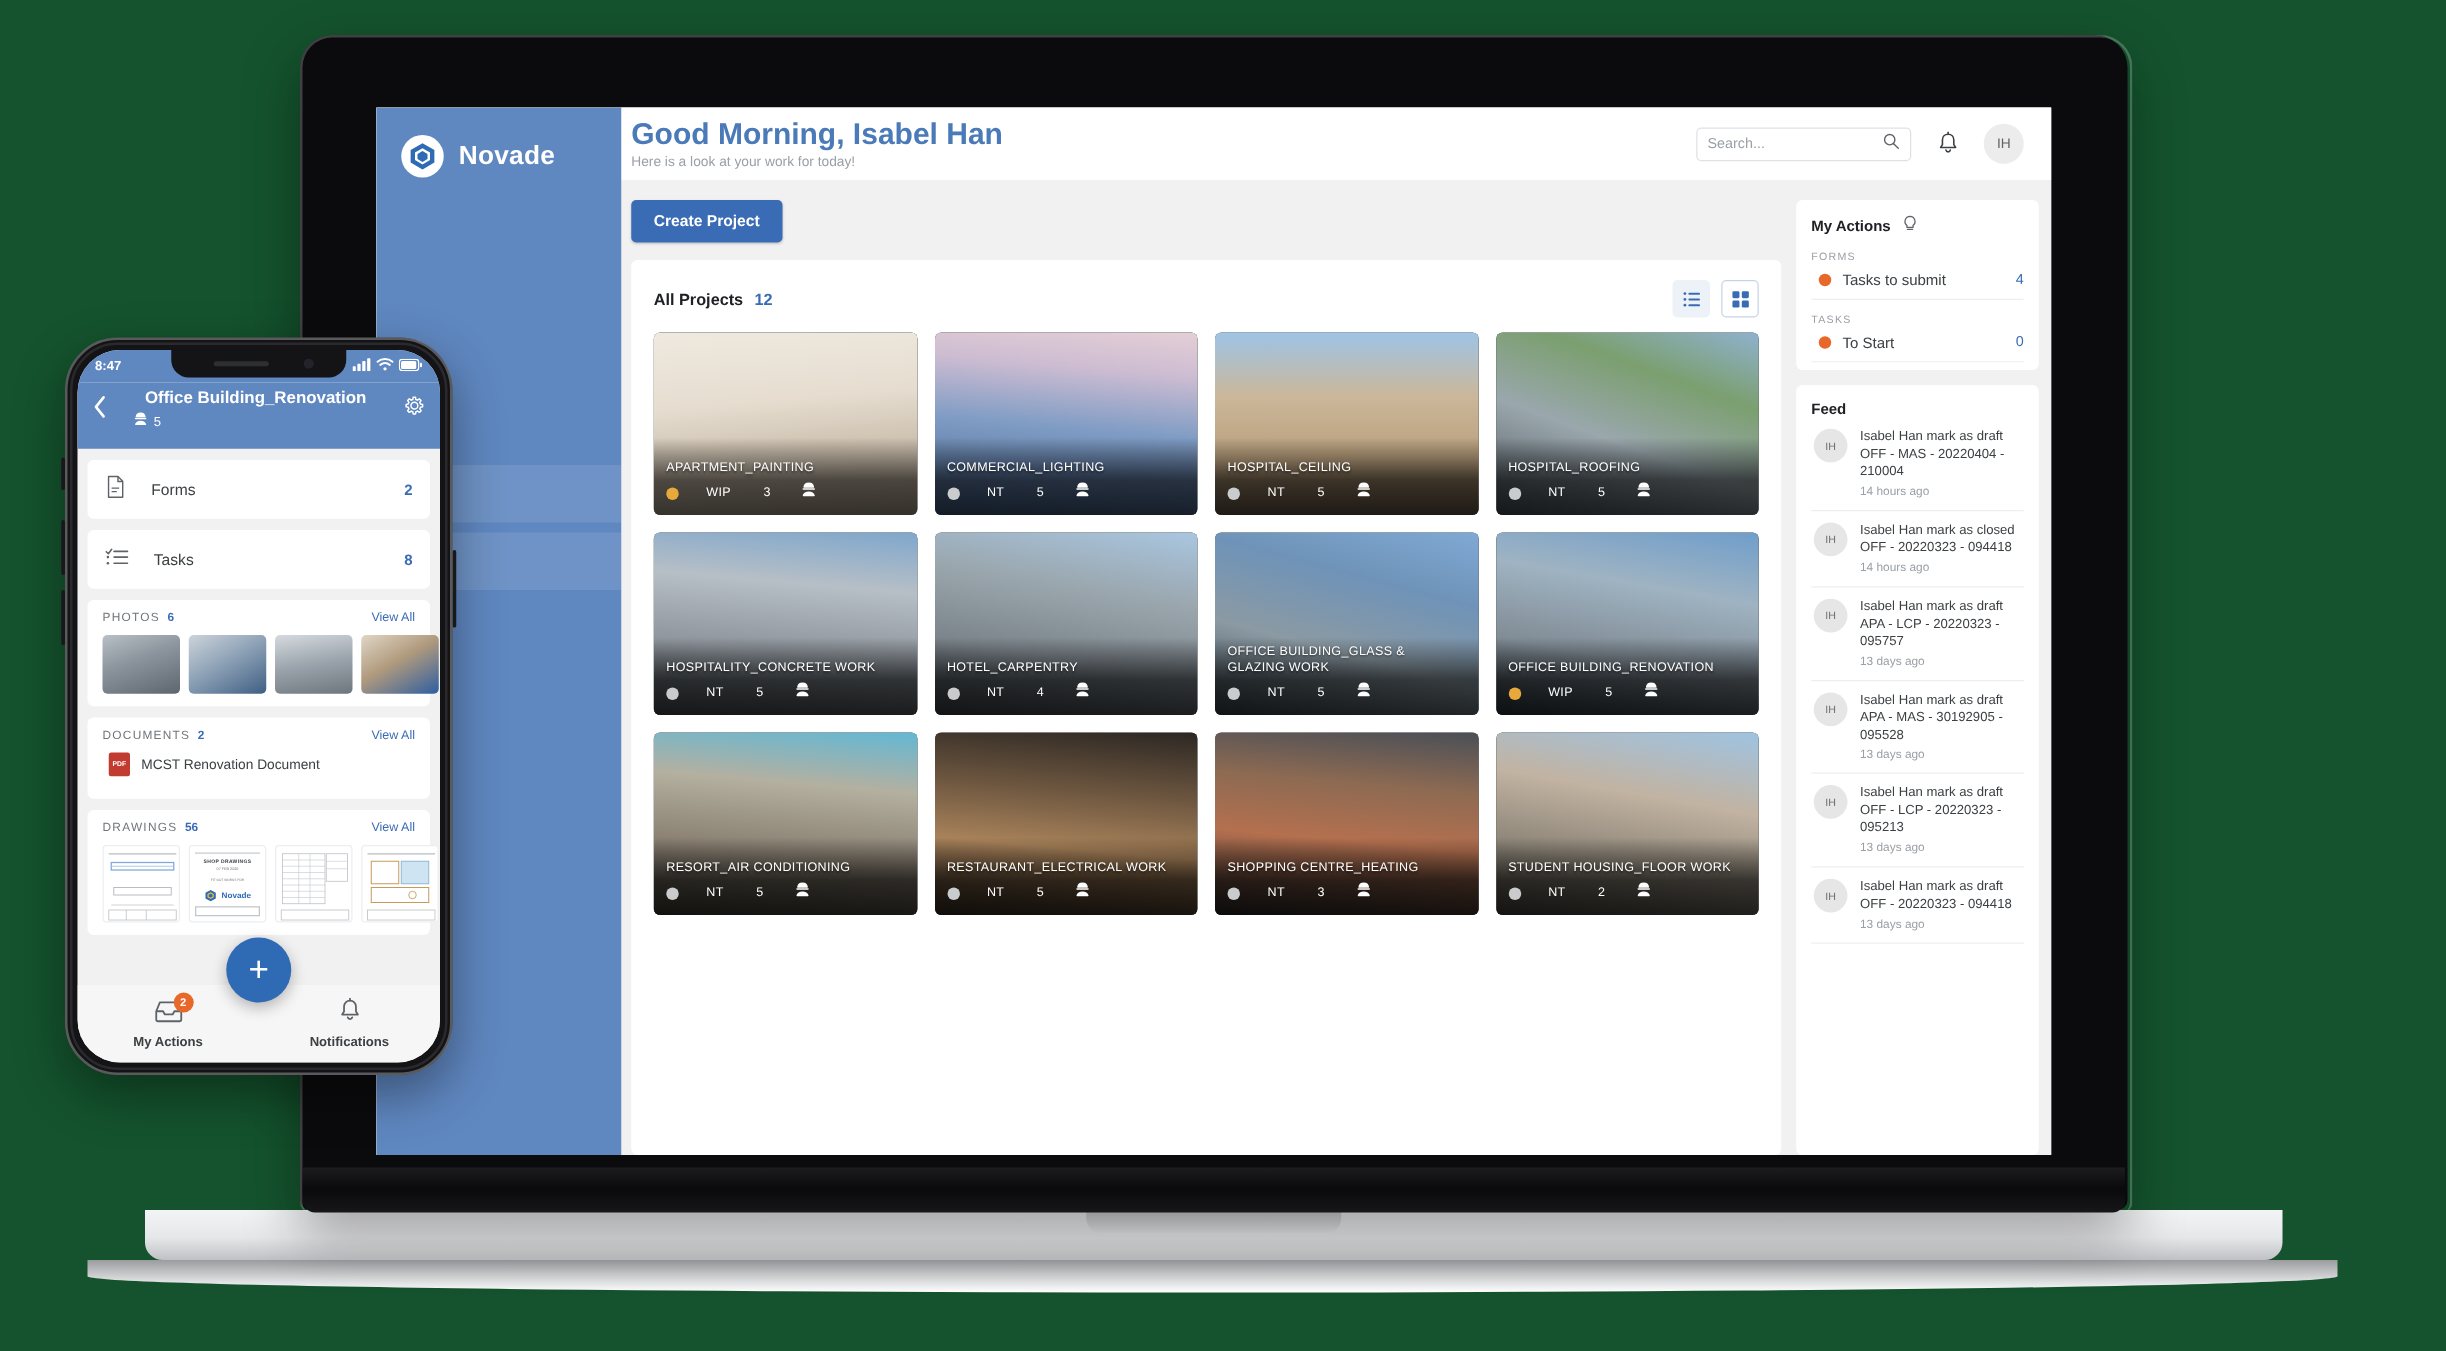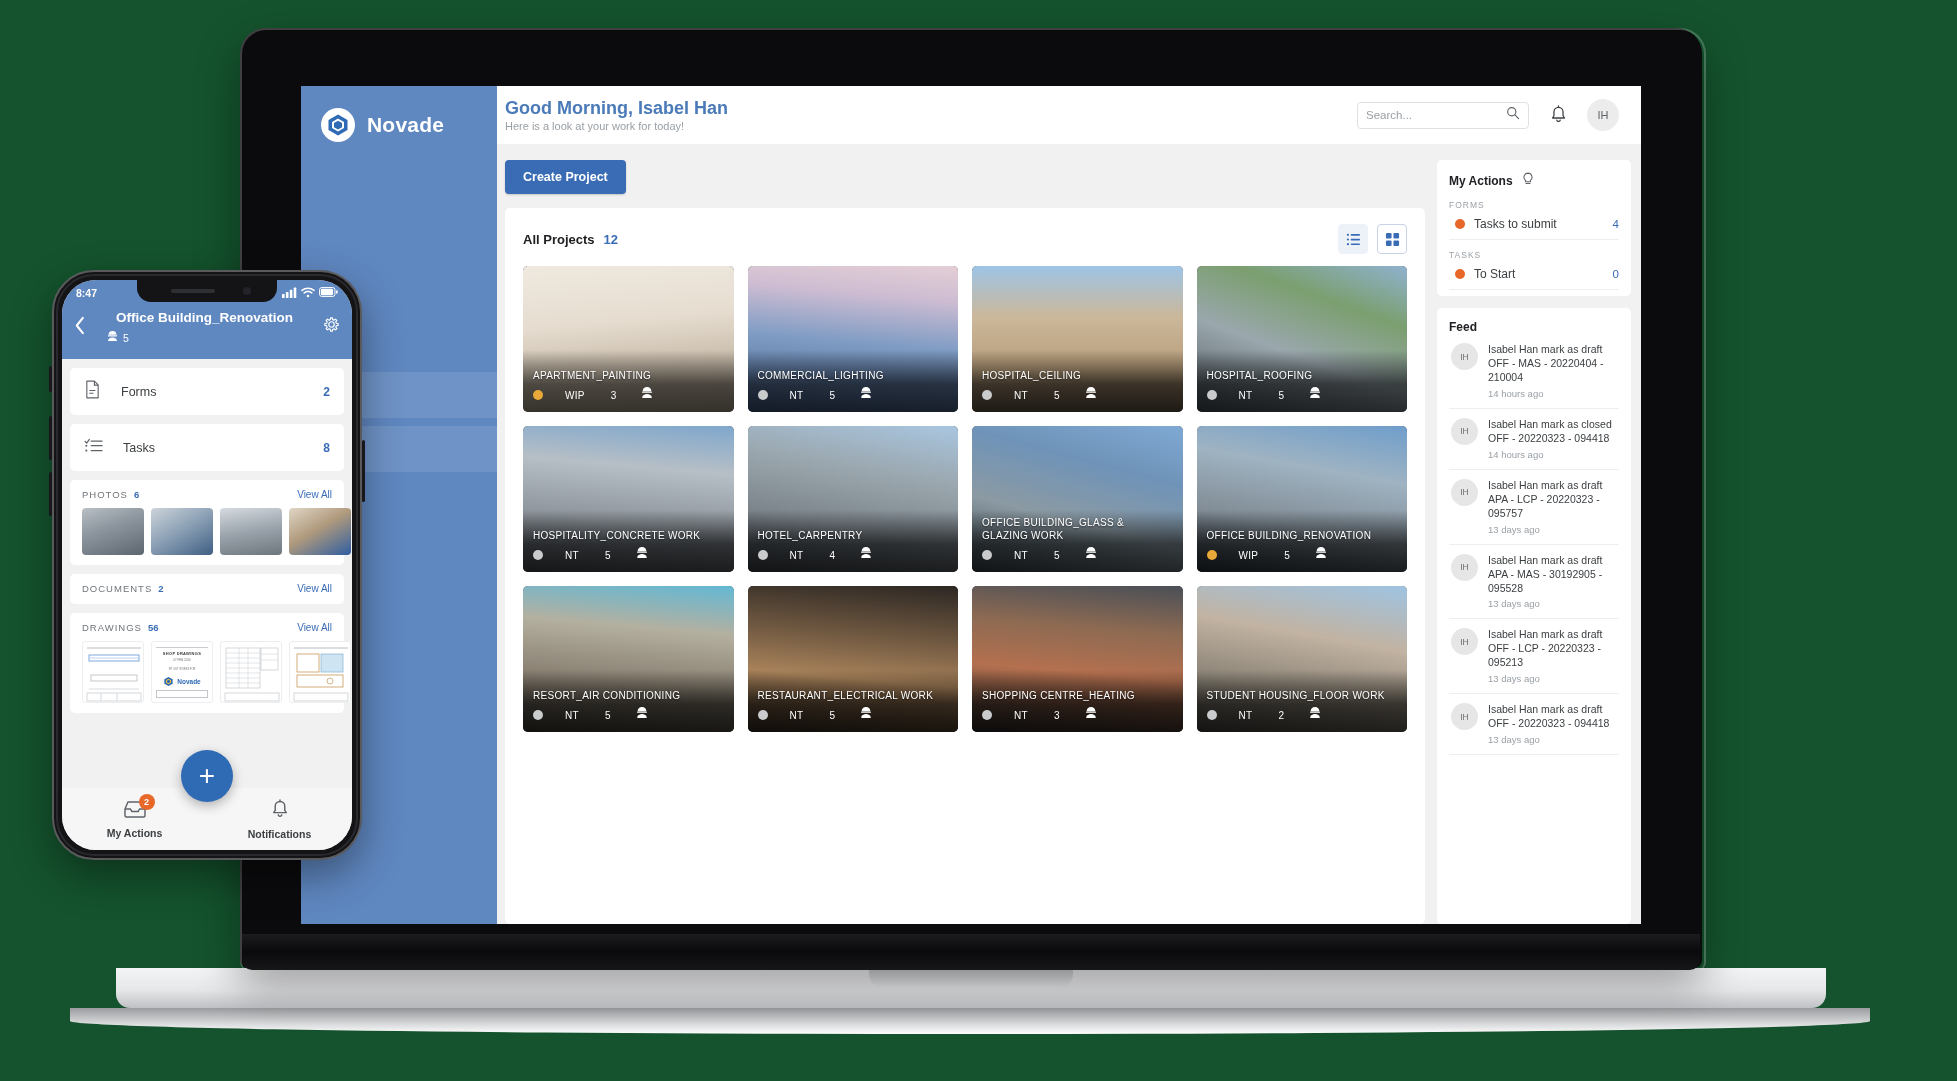--- a/index.html
+++ b/index.html
@@ -60,21 +60,21 @@
   .brand-logo svg { position:absolute; left:5px; top:5px; }
   .brand-name { color:#fff; font-size:21px; font-weight:bold; letter-spacing:.2px; }
   .sidebar-band { position:absolute; left:0; width:196px; background:rgba(255,255,255,.10); }
 
   .app-main { flex:1; display:flex; flex-direction:column; min-width:0; background:#f1f1f1; }
   .topbar {
     height:58px; background:#ffffff; display:flex; align-items:center;
     padding:0 22px 0 8px; flex:0 0 58px;
   }
   .greeting { flex:1; }
-  .greet-title { color:#4a7ab8; font-size:18px; font-weight:bold; line-height:1.15; }
+  .greet-title { color:#4a7ab8; font-size:24px; font-weight:bold; line-height:1.15; }
   .greet-sub { color:#9aa0a6; font-size:11px; margin-top:2px; }
   .search-box {
     width:172px; height:27px; border:1px solid #dfe1e5; border-radius:4px;
     display:flex; align-items:center; padding:0 8px; gap:6px; background:#fff;
   }
   .search-box input {
     border:none; outline:none; flex:1; font-size:11.5px; color:#3c4043;
     font-family:"Liberation Sans", sans-serif; background:transparent; min-width:0;
   }
   .search-box input::placeholder { color:#9aa0a6; }
@@ -703,20 +703,24 @@
         </div>
       </div>
 
       <div class="ph-sec">
         <div class="ph-sec-head">
           <span class="ph-sec-title">DOCUMENTS</span>
           <span class="ph-sec-count">2</span>
           <span class="ph-viewall">View All</span>
         </div>
         <div id="phone-docs">
+            <div class="ph-doc">
+              <span class="pdf-badge">PDF</span>
+     <span class="ph-doc-name">MCST Renovation Document</span>
+            </div>
           </div>
       </div>
 
       <div class="ph-sec">
         <div class="ph-sec-head">
           <span class="ph-sec-title">DRAWINGS</span>
           <span class="ph-sec-count">56</span>
           <span class="ph-viewall">View All</span>
         </div>
         <div class="ph-thumbs">

